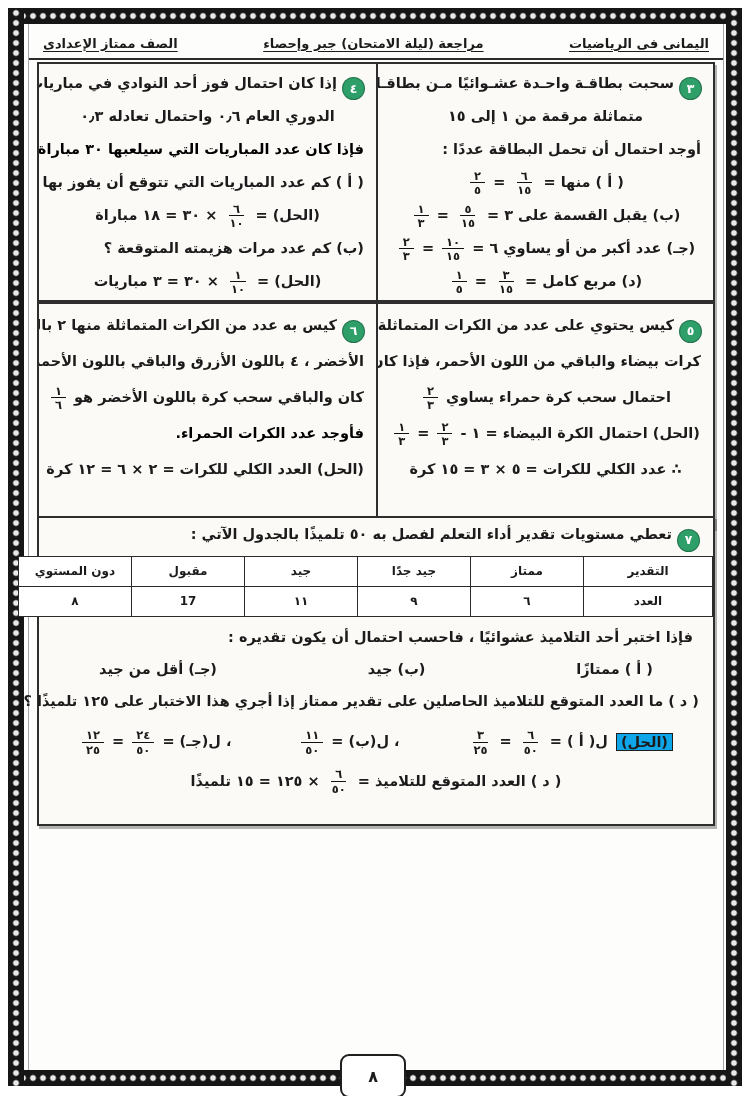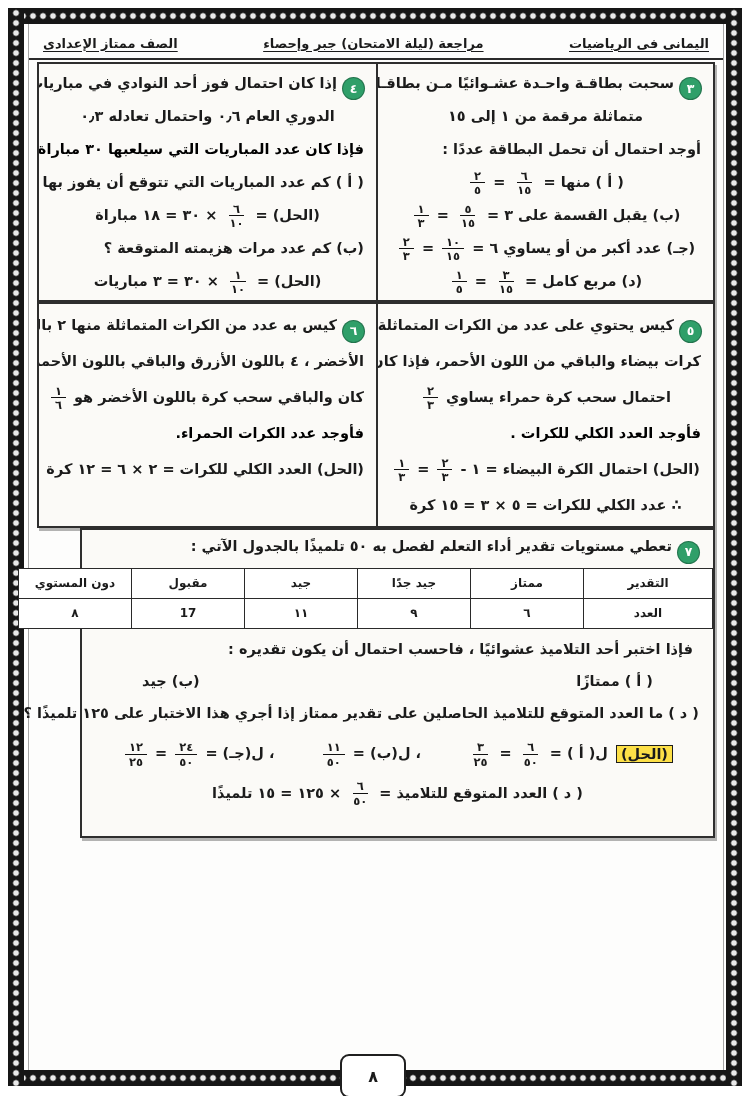--- a/index.html
+++ b/index.html
@@ -17,21 +17,21 @@
   .content{position:absolute;left:28px;top:24px;width:694px;height:1046px;background:#fdfdfc;
            border-left:1.5px solid #a6a6a6;border-right:1.5px solid #a6a6a6;}
   .hdr{position:absolute;top:4px;left:0;right:0;height:30px;border-bottom:2px solid #2b2b2b;
        display:flex;justify-content:space-between;align-items:center;padding:0 14px;font-size:13px;}
   .hdr span{text-decoration:underline;text-underline-offset:3px;white-space:nowrap;}
   
   .qbox{position:absolute;left:8px;right:8px;border:2px solid #2e2e2e;background:#fbfaf7;
         box-shadow:2px 3px 0 rgba(40,40,40,.35);display:flex;}
   .boxA{top:38px;height:236px;}
   .boxB{top:278px;height:222px;}
-  .boxC{top:504px;height:306px;display:block;margin-left:43px;}
+  .boxC{top:492px;height:306px;display:block;}
   .col{width:50%;padding:3px 4px;box-sizing:border-box;overflow:hidden;}
   .col.first{border-left:2px solid #2e2e2e;}
   .line{line-height:33px;height:33px;text-align:right;padding:0 8px;white-space:nowrap;font-size:14.5px;}
   .boxB .line{line-height:36px;height:36px;}
   .line.c{text-align:center;}
   .line.u > span[data-line]{text-underline-offset:3px;}
   .line.dk{color:#000;}
   
   .frac{display:inline-flex;flex-direction:column;align-items:center;vertical-align:middle;
         line-height:1.05;font-size:11.5px;margin:0 3px;}
@@ -39,21 +39,21 @@
   .frac .den{padding:1px 4px 0;}
   
   .badge{display:inline-flex;width:21px;height:21px;border-radius:50%;background:#2f9f69;
          color:#fff;font-size:12.5px;align-items:center;justify-content:center;
          margin-left:6px;vertical-align:-5px;box-shadow:0 0 0 1px #23744d;}
   
   .q7row{line-height:32px;text-align:right;padding:0 14px;font-size:14.5px;white-space:nowrap;}
   .q7row.c{text-align:center;}
   .q7spread{display:flex;justify-content:space-between;padding:0 60px;}
   .q7sol{display:flex;justify-content:space-between;align-items:center;padding:4px 40px 0;height:44px;font-size:14.5px;}
-  .sol-box{border:1.6px solid #1d1d1d;padding:0 4px;margin-left:3px;background:#fde047;}
+  .sol-box{border:1.6px solid #1d1d1d;padding:0 4px;margin-left:3px;background:#0ea5e9;}
   table.grades{border-collapse:collapse;margin:5px auto 4px;background:#fff;}
   table.grades th,table.grades td{border:1.6px solid #2a2a2a;height:29px;min-width:96px;
         font-size:12px;text-align:center;padding:0 8px;font-weight:bold;}
   table.grades .lblcol{min-width:112px;}
   
   .pagenum{position:absolute;left:340px;top:1054px;width:62px;height:40px;background:#fff;
            border:2.5px solid #1f1f1f;border-radius:9px;display:flex;align-items:center;
            justify-content:center;font-size:16px;z-index:5;}
 </style>
 </head>
@@ -132,21 +132,20 @@
     <div class="qbox boxB">
       <div class="col first">
         <div class="line">
           <span class="badge">٥</span><span data-line="questions.q5.lines.0"><span>كيس يحتوي على عدد من الكرات المتماثلة منها ٥</span></span>
         </div>
         <div class="line"><span data-line="questions.q5.lines.1"><span>كرات بيضاء والباقي من اللون الأحمر، فإذا كان</span></span></div>
         <div class="line c"><span data-line="questions.q5.lines.2"><span>احتمال سحب كرة حمراء يساوي </span><span class="frac">
                 <span class="num">٢</span>
                 <span class="den">٣</span>
               </span></span></div>
-        <div class="line dk"><span data-line="questions.q5.lines.3"><span>فأوجد العدد الكلي للكرات .</span></span></div>
         <div class="line c"><span data-line="questions.q5.lines.4"><span>(الحل) احتمال الكرة البيضاء = ١ - </span><span class="frac">
                 <span class="num">٢</span>
                 <span class="den">٣</span>
               </span><span> = </span><span class="frac">
                 <span class="num">١</span>
                 <span class="den">٣</span>
               </span></span></div>
         <div class="line c"><span data-line="questions.q5.lines.5"><span>∴ عدد الكلي للكرات = ٥ × ٣ = ١٥ كرة</span></span></div>
       </div>
       <div class="col">
@@ -187,20 +186,21 @@
           <td>٨</td>
         </tr>
       </tbody>
         </table>
 
       <div class="q7row" style="padding-right:20px;"><span data-line="questions.q7.prompt"><span>فإذا اختبر أحد التلاميذ عشوائيًا ، فاحسب احتمال أن يكون تقديره :</span></span></div>
 
       <div class="q7row q7spread">
         <span>( أ ) ممتازًا</span>
         <span>(ب) جيد</span>
+        <span>(جـ) أقل من جيد</span>
       </div>
 
       <div class="q7row"><span data-line="questions.q7.part_d"><span>( د ) ما العدد المتوقع للتلاميذ الحاصلين على تقدير ممتاز إذا أجري هذا الاختبار على ١٢٥ تلميذًا ؟</span></span></div>
 
       <div class="q7sol">
         <span data-line="questions.q7.solution.0"><span class="sol-box">(الحل)</span><span> ل( أ ) = </span><span class="frac">
               <span class="num">٦</span>
               <span class="den">٥٠</span>
             </span><span> = </span><span class="frac">
               <span class="num">٣</span>

